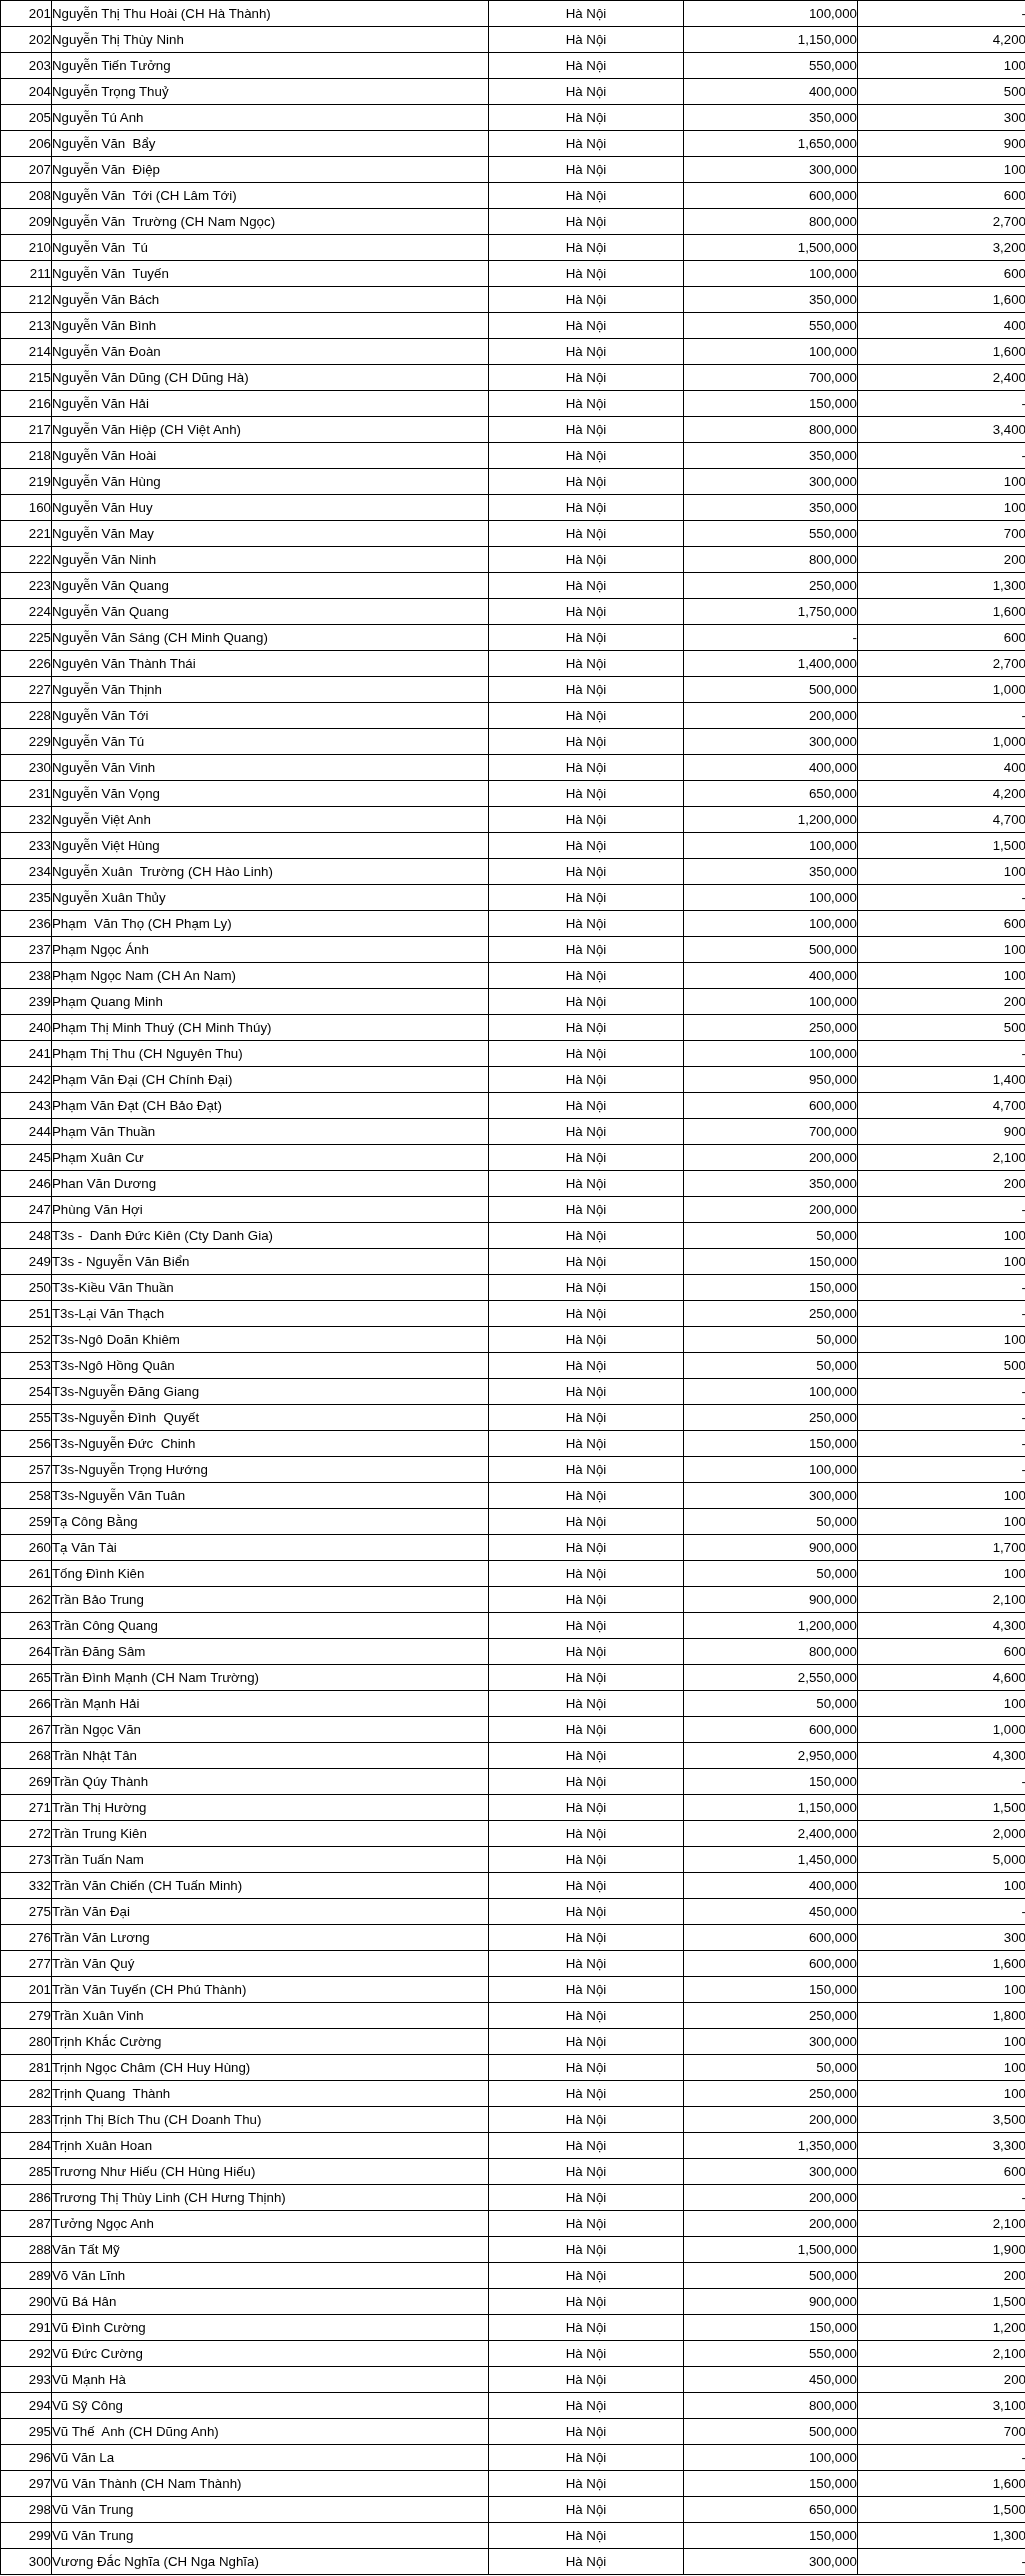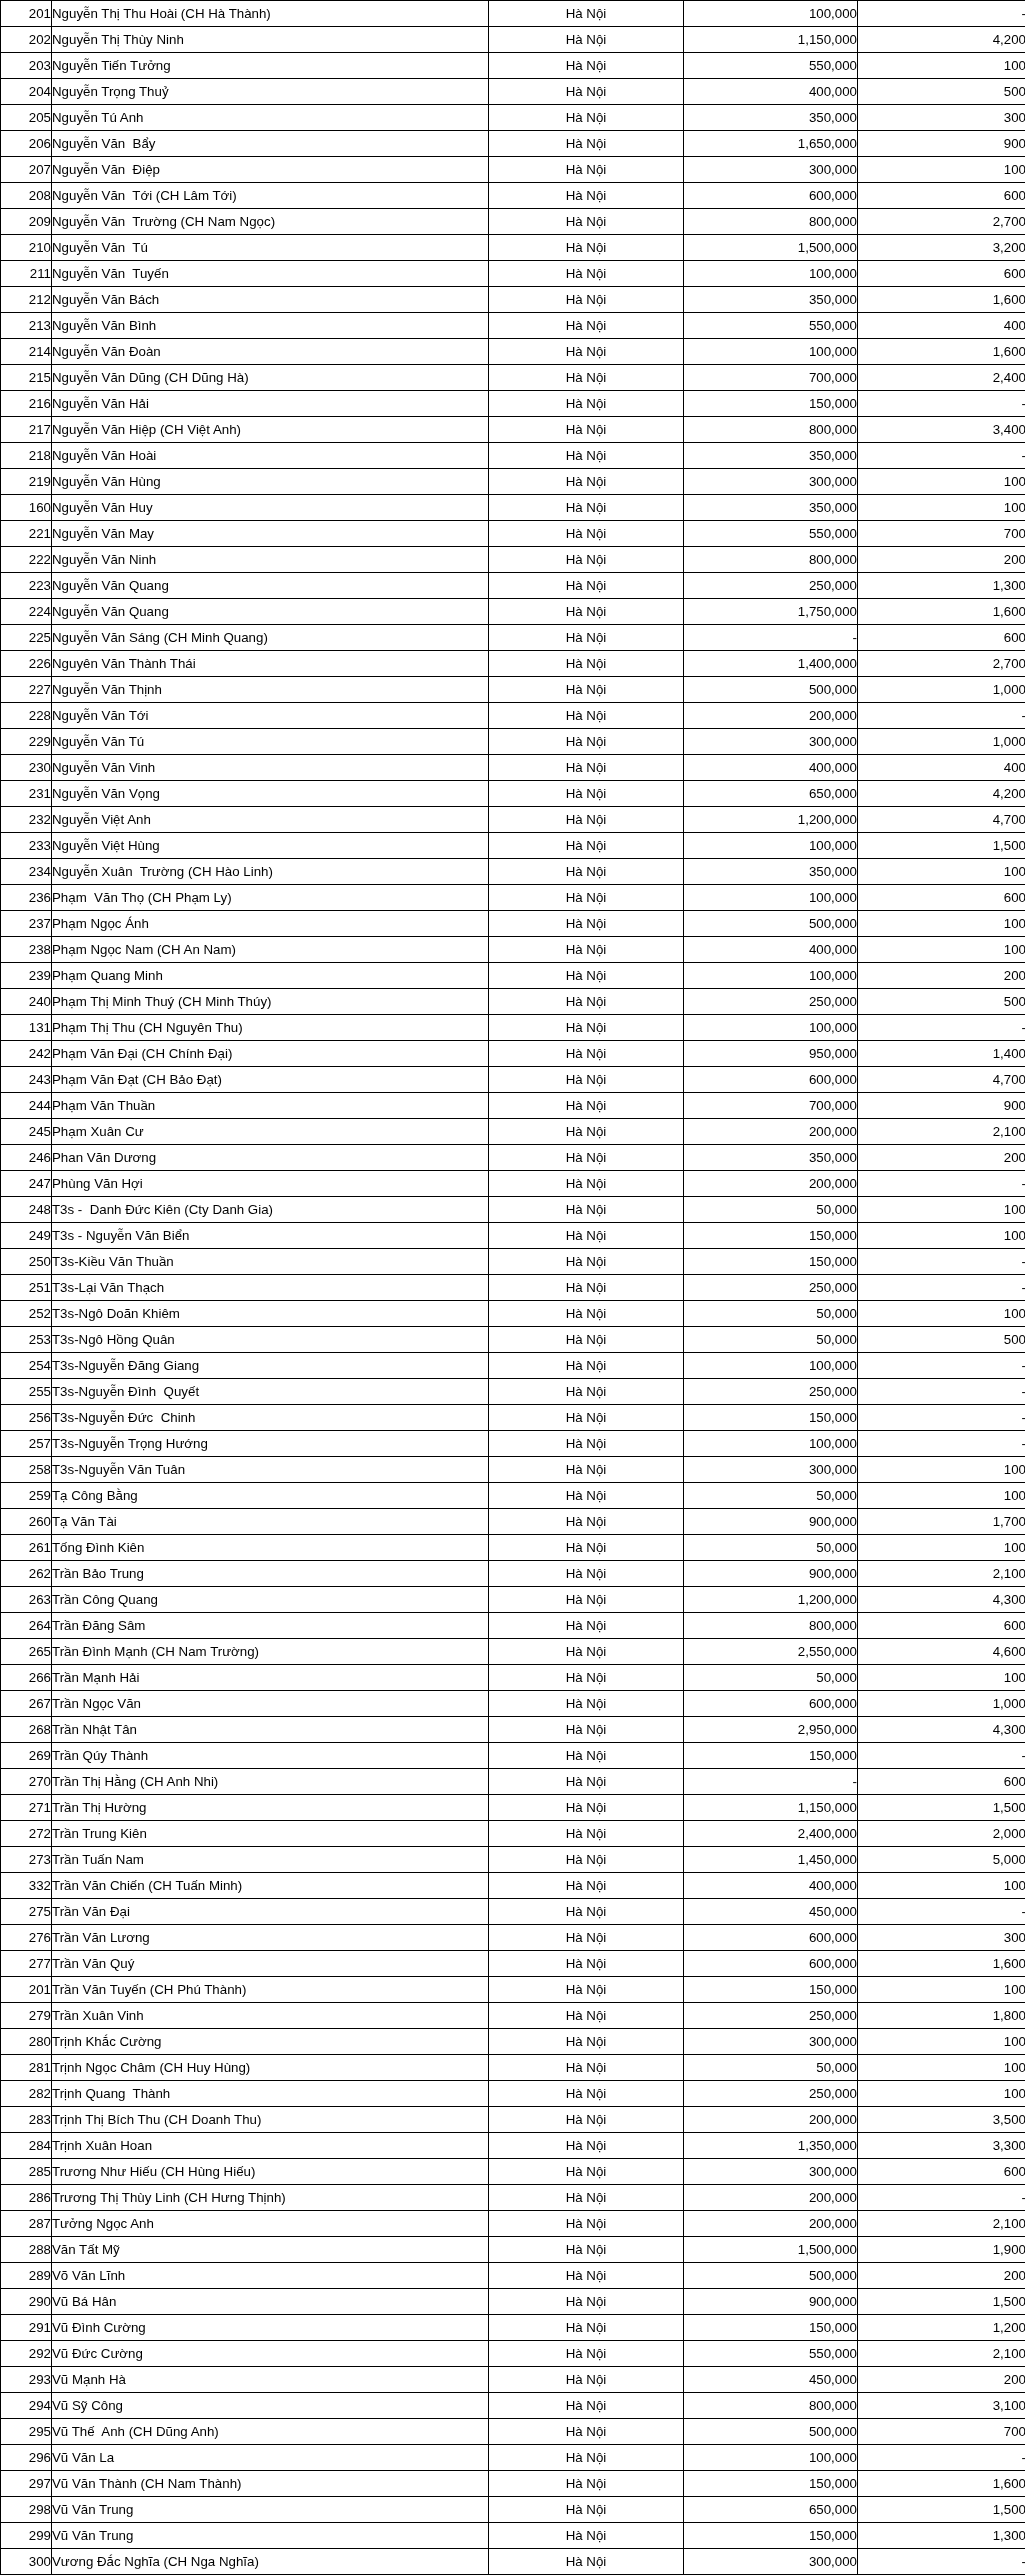--- a/index.html
+++ b/index.html
@@ -292,20 +292,27 @@
         <td class="col-qty">1,500</td>
       </tr>
       <tr>
         <td class="col-no">234</td>
         <td class="col-name">Nguyễn Xuân  Trường (CH Hào Linh)</td>
         <td class="col-city">Hà Nội</td>
         <td class="col-amount">350,000</td>
         <td class="col-qty">100</td>
       </tr>
       <tr>
+        <td class="col-no">235</td>
+        <td class="col-name">Nguyễn Xuân Thủy</td>
+        <td class="col-city">Hà Nội</td>
+        <td class="col-amount">100,000</td>
+        <td class="col-qty dash">-</td>
+      </tr>
+      <tr>
         <td class="col-no">236</td>
         <td class="col-name">Phạm  Văn Thọ (CH Phạm Ly)</td>
         <td class="col-city">Hà Nội</td>
         <td class="col-amount">100,000</td>
         <td class="col-qty">600</td>
       </tr>
       <tr>
         <td class="col-no">237</td>
         <td class="col-name">Phạm Ngọc Ánh</td>
         <td class="col-city">Hà Nội</td>
@@ -327,21 +334,21 @@
         <td class="col-qty">200</td>
       </tr>
       <tr>
         <td class="col-no">240</td>
         <td class="col-name">Phạm Thị Minh Thuý (CH Minh Thúy)</td>
         <td class="col-city">Hà Nội</td>
         <td class="col-amount">250,000</td>
         <td class="col-qty">500</td>
       </tr>
       <tr>
-        <td class="col-no">131</td>
+        <td class="col-no">241</td>
         <td class="col-name">Phạm Thị Thu (CH Nguyên Thu)</td>
         <td class="col-city">Hà Nội</td>
         <td class="col-amount">100,000</td>
         <td class="col-qty dash">-</td>
       </tr>
       <tr>
         <td class="col-no">242</td>
         <td class="col-name">Phạm Văn Đại (CH Chính Đại)</td>
         <td class="col-city">Hà Nội</td>
         <td class="col-amount">950,000</td>
@@ -528,27 +535,20 @@
         <td class="col-city">Hà Nội</td>
         <td class="col-amount">2,950,000</td>
         <td class="col-qty">4,300</td>
       </tr>
       <tr>
         <td class="col-no">269</td>
         <td class="col-name">Trần Qúy Thành</td>
         <td class="col-city">Hà Nội</td>
         <td class="col-amount">150,000</td>
         <td class="col-qty dash">-</td>
-      </tr>
-      <tr>
-        <td class="col-no">270</td>
-        <td class="col-name">Trần Thị Hằng (CH Anh Nhi)</td>
-        <td class="col-city">Hà Nội</td>
-        <td class="col-amount dash">-</td>
-        <td class="col-qty">600</td>
       </tr>
       <tr>
         <td class="col-no">271</td>
         <td class="col-name">Trần Thị Hường</td>
         <td class="col-city">Hà Nội</td>
         <td class="col-amount">1,150,000</td>
         <td class="col-qty">1,500</td>
       </tr>
       <tr>
         <td class="col-no">272</td>

